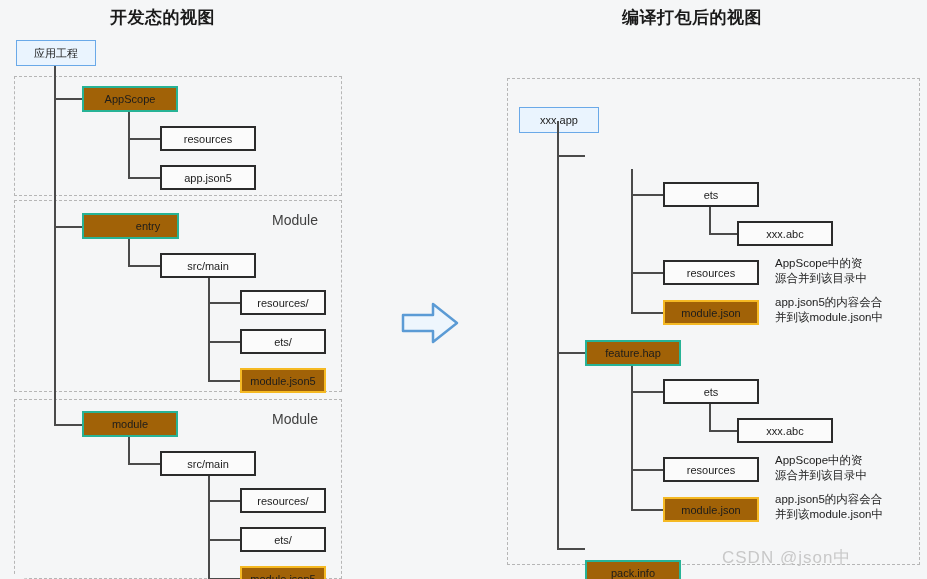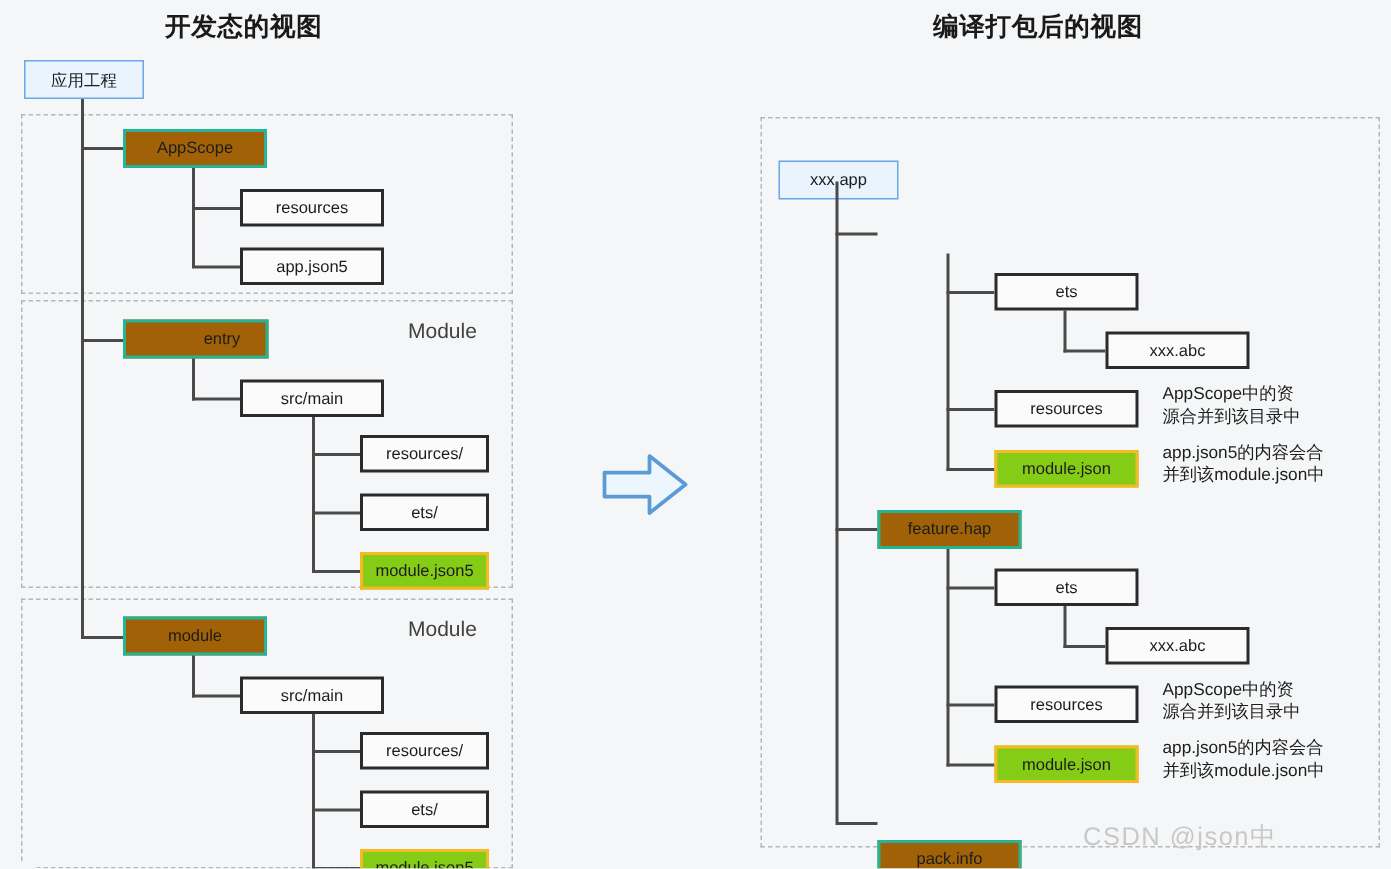--- a/index.html
+++ b/index.html
@@ -52,21 +52,21 @@
   .node.blue {
     background: #eaf4fe;
     border: 1.5px solid #6aa9e8;
     color: #1c1c1c;
   }
   .node.green {
     background: #a16207;
     border: 2px solid #27b396;
   }
   .node.yellow {
-    background: #84cc16;
+    background: #a16207;
     border: 2px solid #f5b923;
   }
   .node.plain {
     background: #fbfbfb;
     border: 2px solid #2b2b2b;
   }
   
   .line-v, .line-h {
     position: absolute;
     background: #4a4a4a;

